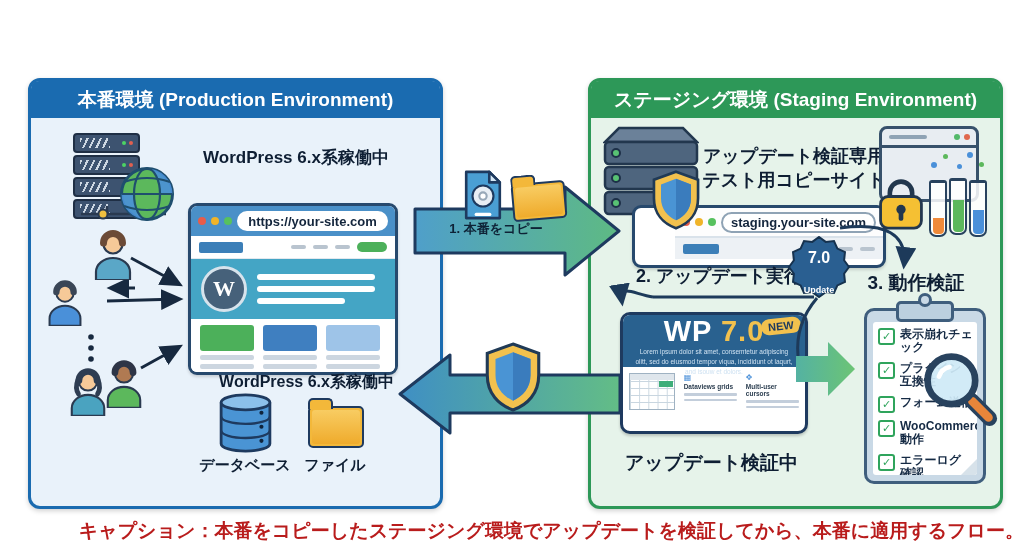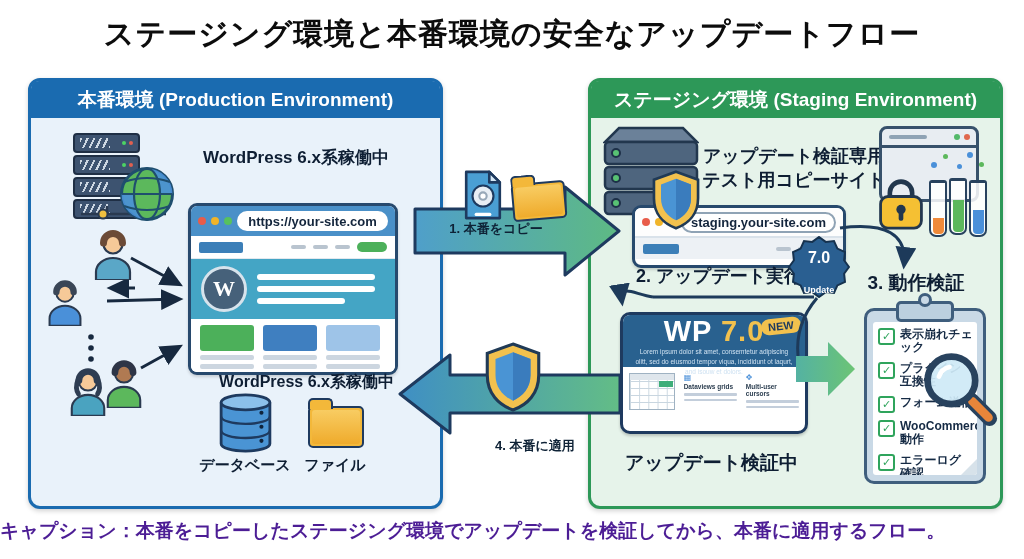--- a/index.html
+++ b/index.html
@@ -2,22 +2,22 @@
 <html><head>
 <meta charset="utf-8">
 <style>
   html,body { margin:0; padding:0; background:#fff; }
   .canvas { position:relative; width:1024px; height:559px; background:#ffffff; overflow:hidden;
             font-family:"Liberation Sans","DejaVu Sans",sans-serif; color:#101c2c; }
   .abs { position:absolute; }
 
   .title { position:absolute; top:14px; left:0; right:0; text-align:center;
            font-size:30px; font-weight:900; color:#0c0c0c; letter-spacing:1px; }
-  .caption { position:absolute; top:518px; left:0; right:0; text-align:left;
-             font-size:19px; font-weight:800; color:#4c1d95; }
+  .caption { position:absolute; top:518px; left:0; right:0; text-align:right;
+             font-size:19px; font-weight:800; color:#b91c1c; }
 
   
   .panel { position:absolute; top:78px; width:409px; height:425px; border-radius:12px;
            border:3px solid; box-shadow:0 2px 5px rgba(0,0,0,.18); z-index:1; }
   .panel.prod { left:28px;  border-color:#1a6bb0; background:#e9f2fa; }
   .panel.stag { left:588px; border-color:#2d9858; background:#e6f3ea; }
   .panel-header { height:37px; display:flex; align-items:center; justify-content:center;
                   color:#fff; font-weight:800; font-size:19px; border-radius:8px 8px 0 0; }
   .prod .panel-header { background:#1a6bb0; }
   .stag .panel-header { background:#2d9858; }
@@ -121,21 +121,20 @@
   .z5 { z-index:5; } .z6 { z-index:6; }
   .person { position:absolute; z-index:2; }
   .dots3 circle { fill:#17293f; }
   .step-label { position:absolute; font-weight:800; color:#0e1e33; text-align:center; z-index:2; }
 </style>
 </head>
 <body>
 
 <div class="canvas">
 
-  <div class="title">ステージング環境と本番環境の安全なアップデートフロー</div>
 
   <section class="panel prod">
     <div class="panel-header">本番環境 (Production Environment)</div>
     <div class="panel-body">
 
       <div class="abs" style="left:42px;top:15px;width:67px;">
         <div class="srv-row">
             <span class="slashes"></span>
             <span class="sp"></span>
             <span class="led g"></span>
@@ -321,21 +320,21 @@
         <div class="tube" style="left:378px;top:62px;">
             <span class="liq" style="height:24px;background:#4a90d9;"></span>
           </div>
         <span class="bubble" style="left:340px;top:44px;width:6px;height:6px;background:#4a90d9;"></span>
         <span class="bubble" style="left:352px;top:36px;width:5px;height:5px;background:#5cb85c;"></span>
         <span class="bubble" style="left:366px;top:46px;width:5px;height:5px;background:#4a90d9;"></span>
         <span class="bubble" style="left:376px;top:34px;width:6px;height:6px;background:#4a90d9;"></span>
         <span class="bubble" style="left:388px;top:44px;width:5px;height:5px;background:#5cb85c;"></span>
       </div>
 
-      <div class="browser" style="left:41px;top:87px;width:208px;height:57px;z-index:1;">
+      <div class="browser" style="left:41px;top:87px;width:208px;height:57px;z-index:1;padding-left:40px;">
         <div class="bbar light">
           <span class="tdot red"></span>
           <span class="tdot yel"></span>
           <span class="tdot grn"></span>
           <span class="urlpill bordered">staging.your-site.com</span>
         </div>
         <div class="bnav gray">
           <span class="navlogo" style="width:36px;height:10px;"></span>
             <span class="sp"></span>
           <span class="dash"></span>
@@ -459,16 +458,15 @@
           <stop offset="1" stop-color="#63bd86"></stop>
         </linearGradient>
       </defs>
     <polygon points="4,45 54,6 54,26 224,26 224,64 54,64 54,84" fill="url(#grad4)" stroke="#1e3a5f" stroke-width="3" stroke-linejoin="round"></polygon>
   </svg>
   <svg class="abs z6" style="left:482px;top:342px;" width="62" height="70" viewBox="0 0 60 68">
     <path d="M30,2 L55,11 V32 C55,50 44,61 30,66 C16,61 5,50 5,32 V11 Z" fill="#f2c14e" stroke="#203a56" stroke-width="3"></path>
     <path d="M30,10 L47,16.5 V32 C47,44.5 39.5,52.5 30,57 C20.5,52.5 13,44.5 13,32 V16.5 Z" fill="#4a94d4"></path>
     <path d="M30,10 L47,16.5 V32 C47,44.5 39.5,52.5 30,57 Z" fill="#3a7cbd"></path>
   </svg>
-  <div class="big-label" style="left:450px;top:437px;width:170px;">4. 本番に適用</div>
 
   <div class="caption">キャプション：本番をコピーしたステージング環境でアップデートを検証してから、本番に適用するフロー。</div>
 </div>
 
 </body></html>

